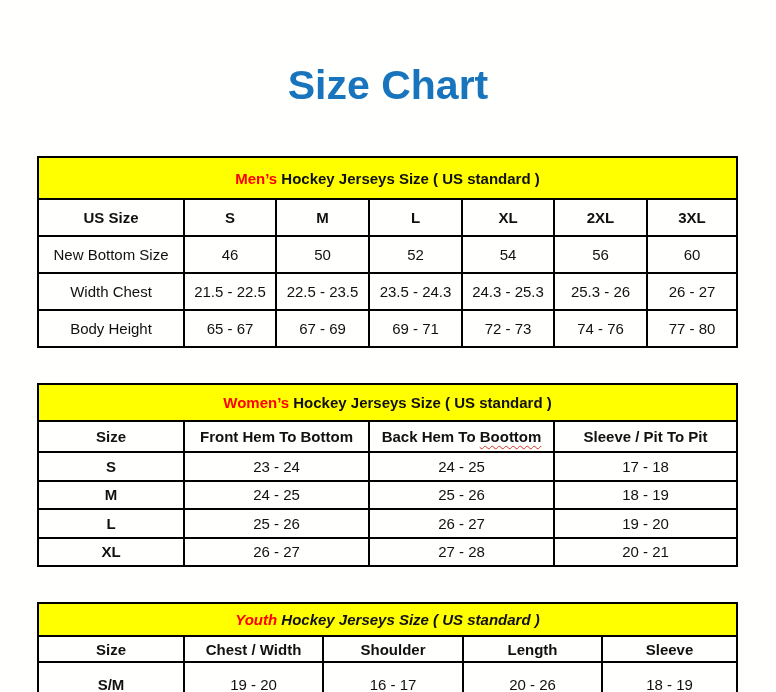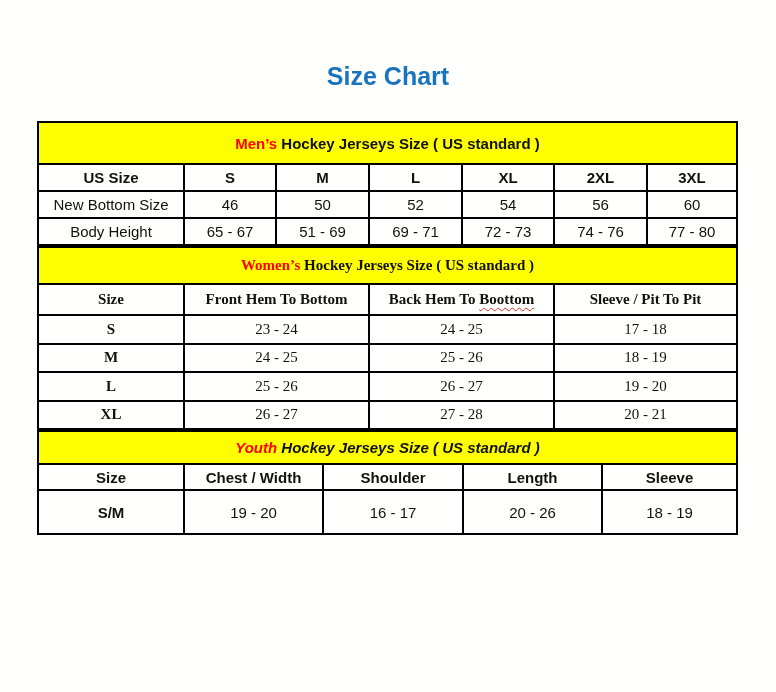--- a/index.html
+++ b/index.html
@@ -12,34 +12,35 @@
     font-family: "Liberation Sans", sans-serif;
     overflow: hidden;
   }
   .title {
     position: absolute;
     top: 62px;
     left: 0;
     width: 100%;
     margin: 0;
     text-align: center;
-    font-size: 25px;
+    font-size: 41px;
     font-weight: 700;
     color: #1874BC;
   }
   .chart-wrap {
     position: absolute;
     left: 37px;
     top: 121px;
     width: 701px;
   }
   table.tbl {
     border-collapse: collapse;
     table-layout: fixed;
     width: 100%;
+    margin-top: 35px;
   }
   table.tbl td {
     border: 2px solid #000000;
     text-align: center;
     vertical-align: middle;
     font-size: 15px;
     color: #111111;
     padding: 0 2px;
     overflow: hidden;
     white-space: nowrap;
@@ -53,23 +54,23 @@
   .hl { color: #FF0000; }
   .b  { font-weight: 700; }
   .misspell {
     text-decoration: underline;
     text-decoration-style: wavy;
     text-decoration-color: #D93025;
     text-decoration-thickness: 1px;
     text-underline-offset: 3px;
   }
   
-  .mens   tr            { height: 27px;   }
+  .mens   tr            { height: 37px;   }
   .mens   tr.r-banner   { height: 42px;   }
-  .womens tr            { height: 28.5px; font-family: Liberation Serif, serif; }
+  .womens tr            { height: 28.5px; }
   .womens tr.r-banner   { height: 37px;   }
   .womens tr.r-head     { height: 31px;   }
   .youth  tr            { height: 44px;   }
   .youth  tr.r-banner   { height: 33px; font-style: italic;   }
   .youth  tr.r-head     { height: 26px;   }
 </style>
 </head>
 <body>
 
 <div class="page">
@@ -103,23 +104,32 @@
       <tr>
         <td>New Bottom Size</td>
         <td>46</td>
         <td>50</td>
         <td>52</td>
         <td>54</td>
         <td>56</td>
         <td>60</td>
       </tr>
       <tr>
+        <td>Width Chest</td>
+        <td>21.5 - 22.5</td>
+        <td>22.5 - 23.5</td>
+        <td>23.5 - 24.3</td>
+        <td>24.3 - 25.3</td>
+        <td>25.3 - 26</td>
+        <td>26 - 27</td>
+      </tr>
+      <tr>
         <td>Body Height</td>
         <td>65 - 67</td>
-        <td>51 - 69</td>
+        <td>67 - 69</td>
         <td>69 - 71</td>
         <td>72 - 73</td>
         <td>74 - 76</td>
         <td>77 - 80</td>
       </tr>
     </tbody>
       </table>
 
     <table class="tbl womens">
       <colgroup>

